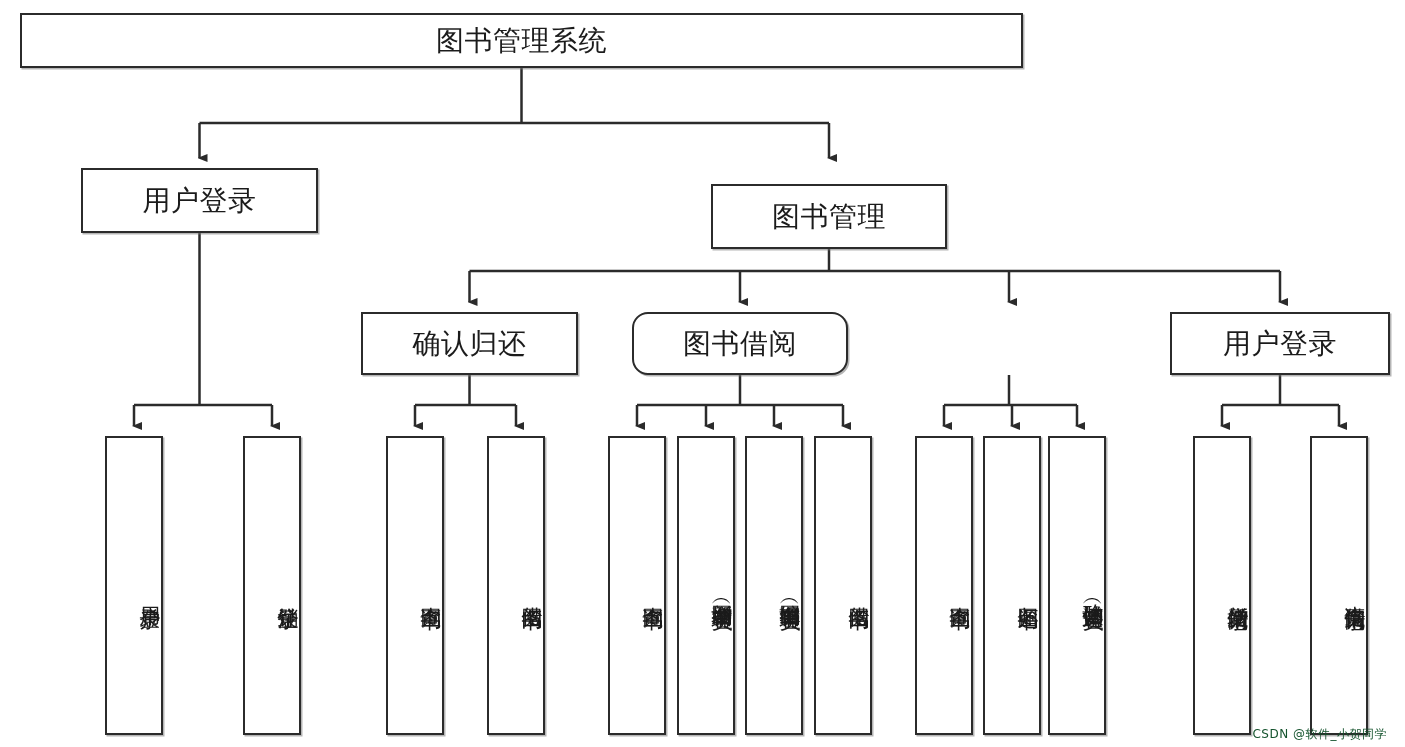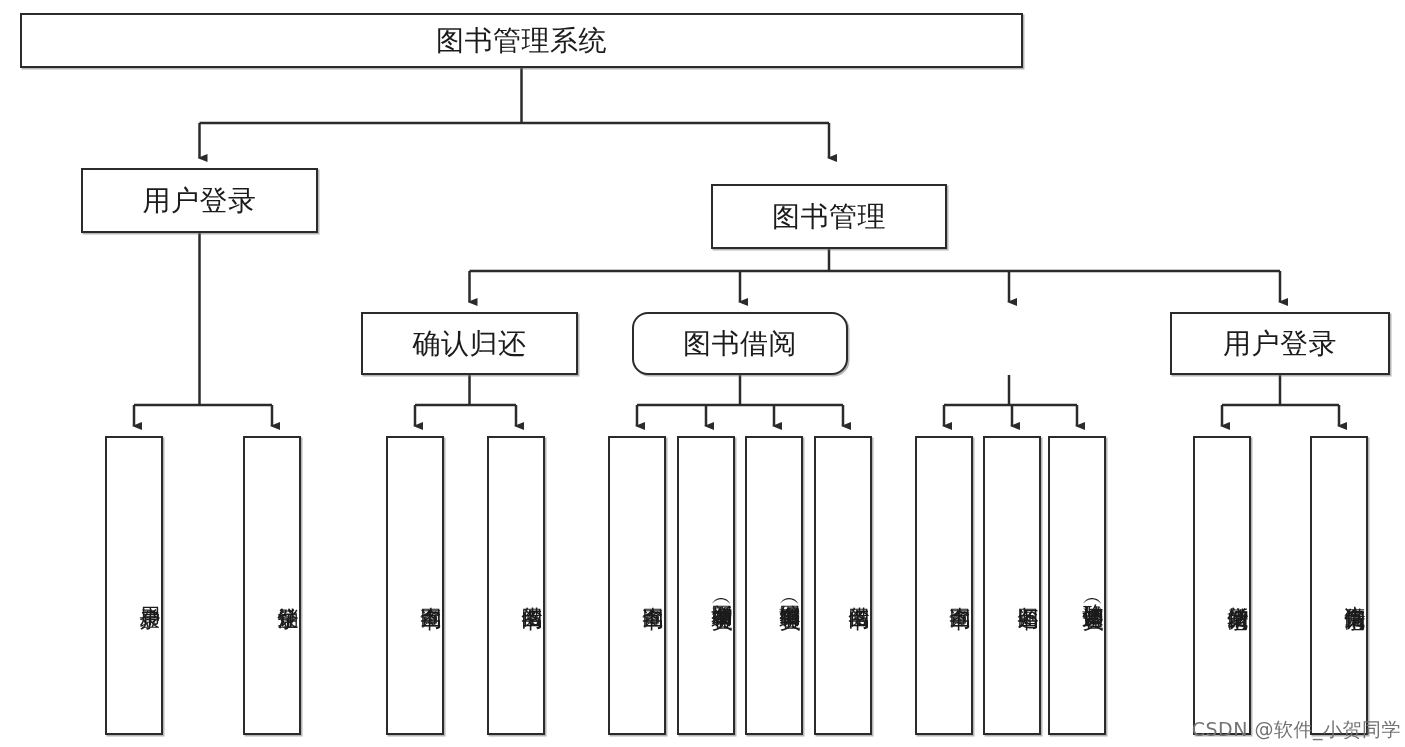--- a/index.html
+++ b/index.html
@@ -50,24 +50,24 @@
     line-height: 1.05;
     letter-spacing: 1px;
   }
   .node.vert .vtext {
     writing-mode: vertical-rl;
     text-orientation: upright;
     white-space: nowrap;
   }
   .watermark {
     position: absolute;
-    right: 4px;
+    right: 18px;
     bottom: 4px;
-    font-size: 19px;
-    color: #737373;
+    font-size: 12px;
+    color: #14532d;
     white-space: nowrap;
     letter-spacing: 0.5px;
   }
 </style>
 </head>
 <body>
 
 <div id="canvas">
 
   <svg id="wires" viewBox="0 0 1405 747" xmlns="http://www.w3.org/2000/svg">

